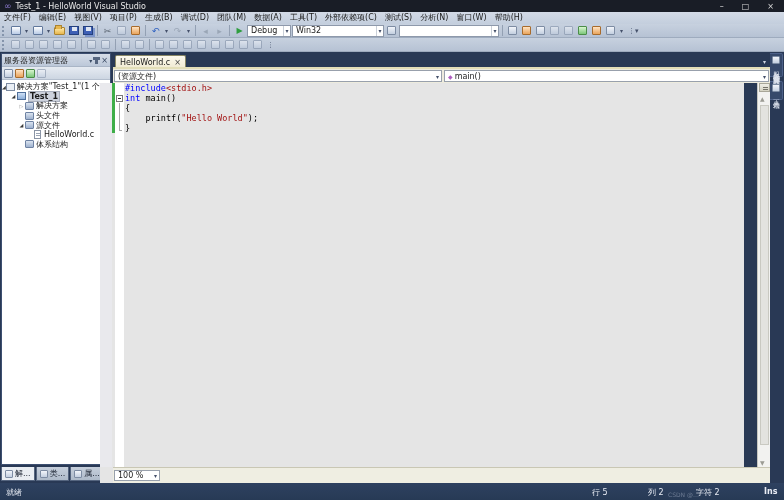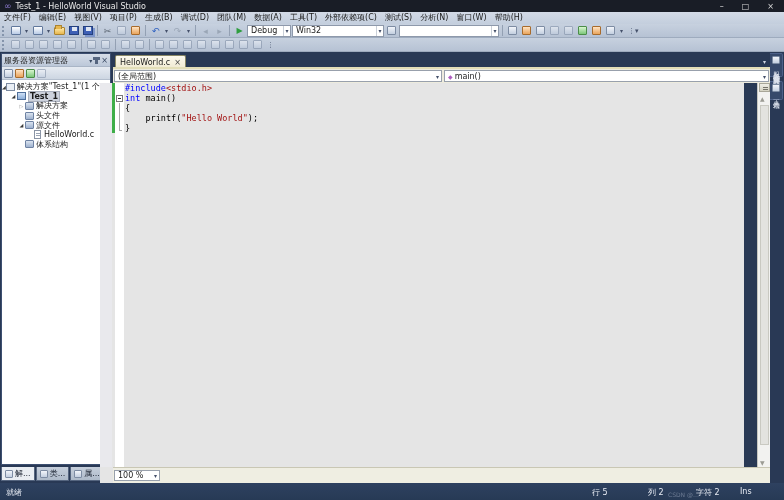--- a/index.html
+++ b/index.html
@@ -111,21 +111,21 @@
   
   .rstrip { position:absolute; left:770px; top:53px; width:14px; height:412px; background:#293955; }
   .rp-tab { width:13px; background:#36496b; border:1px solid #4d6189; border-left:none; border-radius:0 2px 2px 0; color:#dfe5ef; display:flex; flex-direction:column; align-items:center; padding:2px 0; margin-bottom:4px; }
   .rp-tab .mini { width:8px; height:8px; margin-bottom:2px; }
   .rp-label { writing-mode:vertical-rl; font-size:7px; letter-spacing:1px; }
 
   
   .statusbar { position:absolute; left:0; top:483px; width:784px; height:17px; background:linear-gradient(#2e4160,#273a55); color:#e9edf5; font-size:8px; }
   .sb-ready { position:absolute; left:6px; top:4px; }
   .sb-field { position:absolute; top:4px; white-space:pre; }
-  .sb-line { left:592px;text-align:right; } .sb-col { left:648px; } .sb-char { left:696px; } .sb-ins { left:740px; }
+  .sb-line { left:592px;text-align:right; } .sb-col { left:648px; } .sb-char { left:696px; } .sb-ins { left:764px;font-weight:bold; }
   .watermark { position:absolute; left:668px; top:8px; font-size:6px; color:#b9c3d6; opacity:.45; }
 </style>
 </head>
 <body>
 
 <div class="titlebar">
   <span class="vs-logo">∞</span>
   <span>Test_1 - HelloWorld Visual Studio</span>
   <div class="win-controls">
     <span>–</span>
@@ -388,21 +388,21 @@
   <div class="doc-tab">
     <span>HelloWorld.c</span>
     <span class="close">×</span>
   </div>
   <span class="tab-list-drop">▾</span>
 </div>
 <div class="edit-topline"></div>
 
 <div class="navbar">
   <span class="navcombo nc-scope">
-    <span>(全局范围)</span>
+    <span>(资源文件)</span>
     <span class="drop">▾</span>
   </span>
   <span class="navcombo nc-member">
     <span class="member-glyph">◆</span>
     <span>main()</span>
     <span class="drop">▾</span>
   </span>
 </div>
 
 <div class="code-area">

